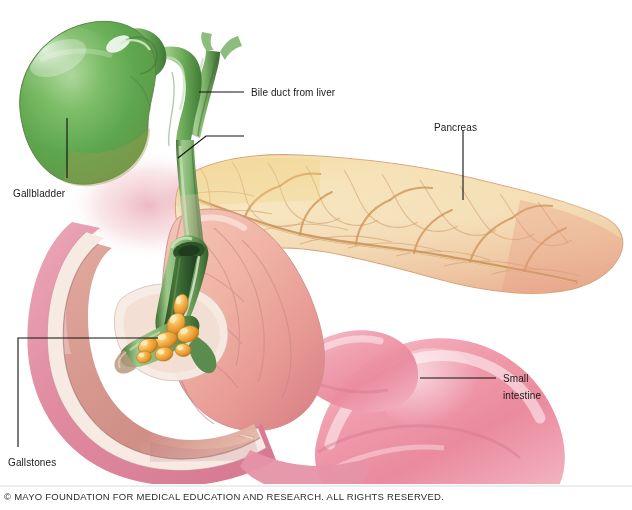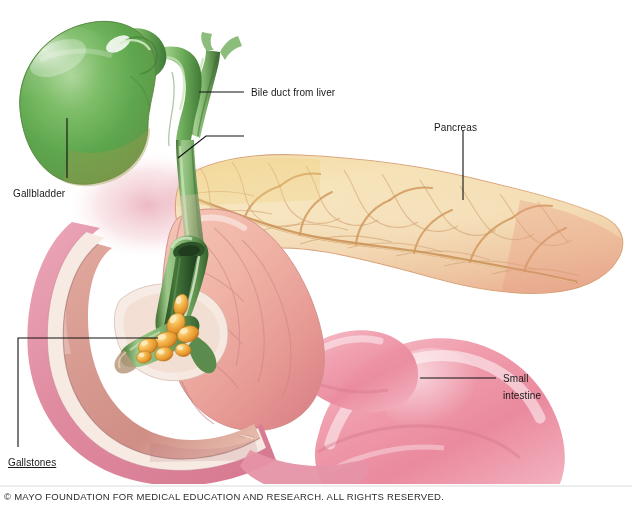--- a/index.html
+++ b/index.html
@@ -476,17 +476,17 @@
 
 
   <div class="label" style="left:434px; top:120px;">Pancreas</div>
 
   <div class="label" style="left:13px; top:186px;">Gallbladder</div>
 
   <div class="label" style="left:503px; top:371px;">Small</div>
 
   <div class="label" style="left:503px; top:388px;">intestine</div>
 
-  <div class="label" style="left:8px; top:455px;text-decoration:underline;">Gallstones</div>
+  <div class="label" style="left:8px; top:455px;">Gallstones</div>
 
   <div id="copyright">© MAYO FOUNDATION FOR MEDICAL EDUCATION AND RESEARCH. ALL RIGHTS RESERVED.</div>
 
 </div>
 
 </body></html>

